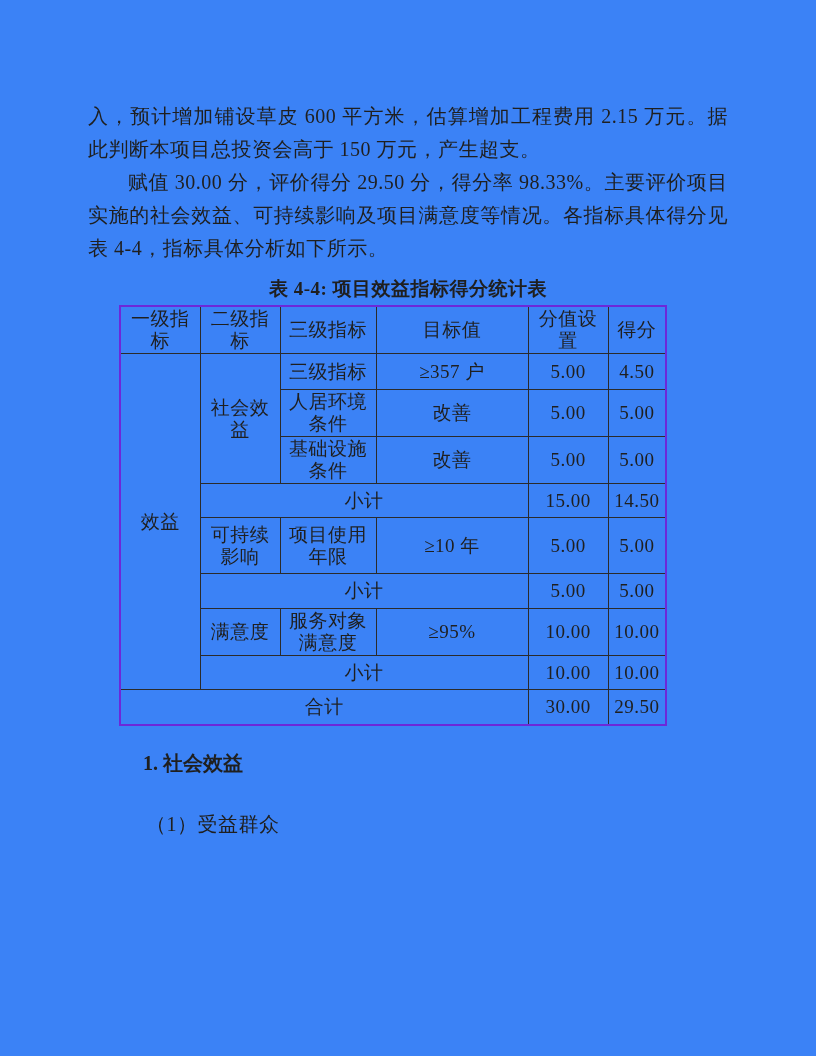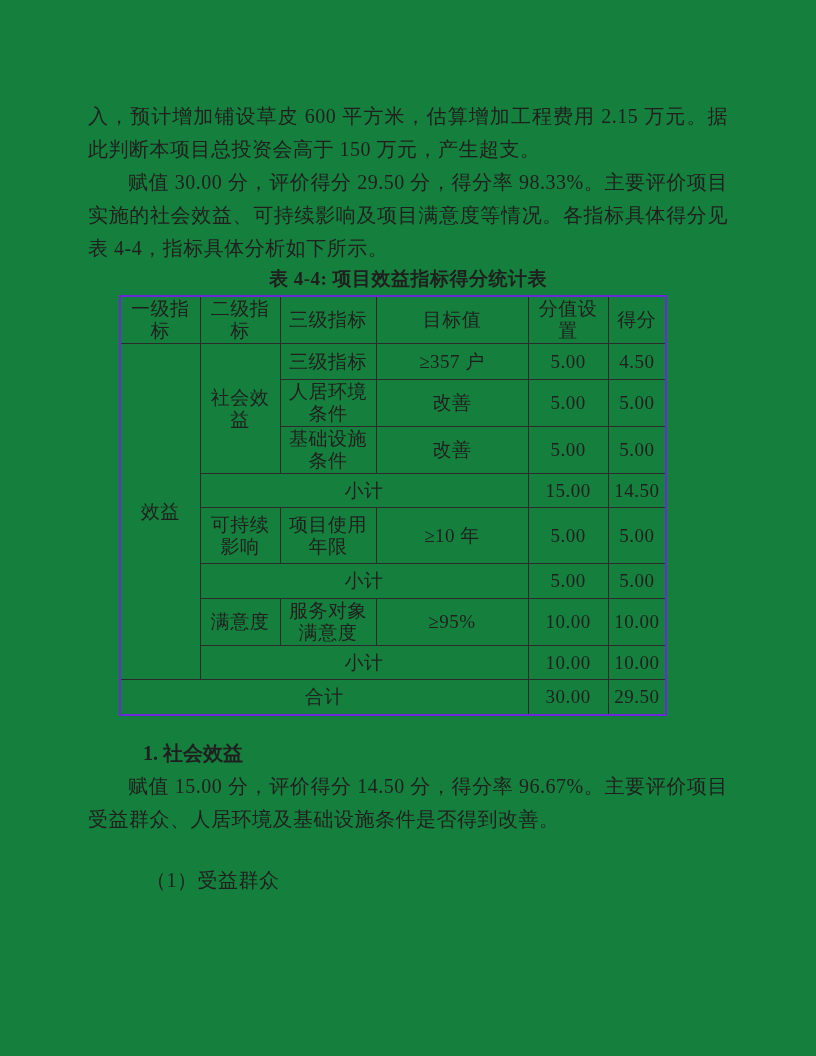--- a/index.html
+++ b/index.html
@@ -1,20 +1,20 @@
 <!DOCTYPE html>
 <html><head>
 <meta charset="utf-8">
 <style>
   html, body { margin: 0; padding: 0; background: #ffffff; }
   .page {
     position: relative;
     width: 816px;
     height: 1056px;
-    background: #15803d;
+    background: #3b82f6;
     font-family: "Liberation Serif", "DejaVu Serif", serif;
     color: #1f1f1f;
     overflow: hidden;
     box-sizing: border-box;
   }
   .content {
     padding: 100px 88px 0 88px;
   }
   .body-text {
     margin: 0;
@@ -27,21 +27,21 @@
   .indent2 { text-indent: 2em; }
   .indent275 { text-indent: 2.75em; }
   .indent29 { text-indent: 2.9em; margin-top: 28px; }
   .heading {
     margin: 0;
     font-size: 20px;
     line-height: 33px;
     font-weight: bold;
   }
   .table-title {
-    margin-top: 0;
+    margin-top: 10px;
     font-size: 19px;
     line-height: 28px;
     font-weight: bold;
     text-align: center;
     letter-spacing: 0.5px;
   }
   table.score-table {
     border-collapse: collapse;
     table-layout: fixed;
     width: 546px;
@@ -174,18 +174,17 @@
         <tr class="r-total">
           <td colspan="4">合计</td>
           <td>30.00</td>
           <td>29.50</td>
         </tr>
       </tbody>
     </table>
 
     <p class="heading indent275 after-table">1. 社会效益</p>
 
-    <p class="body-text indent2">赋值 15.00 分，评价得分 14.50 分，得分率 96.67%。主要评价项目受益群众、人居环境及基础设施条件是否得到改善。</p>
 
     <p class="body-text indent29">（1）受益群众</p>
 
   </div>
 </div>
 
 </body></html>

